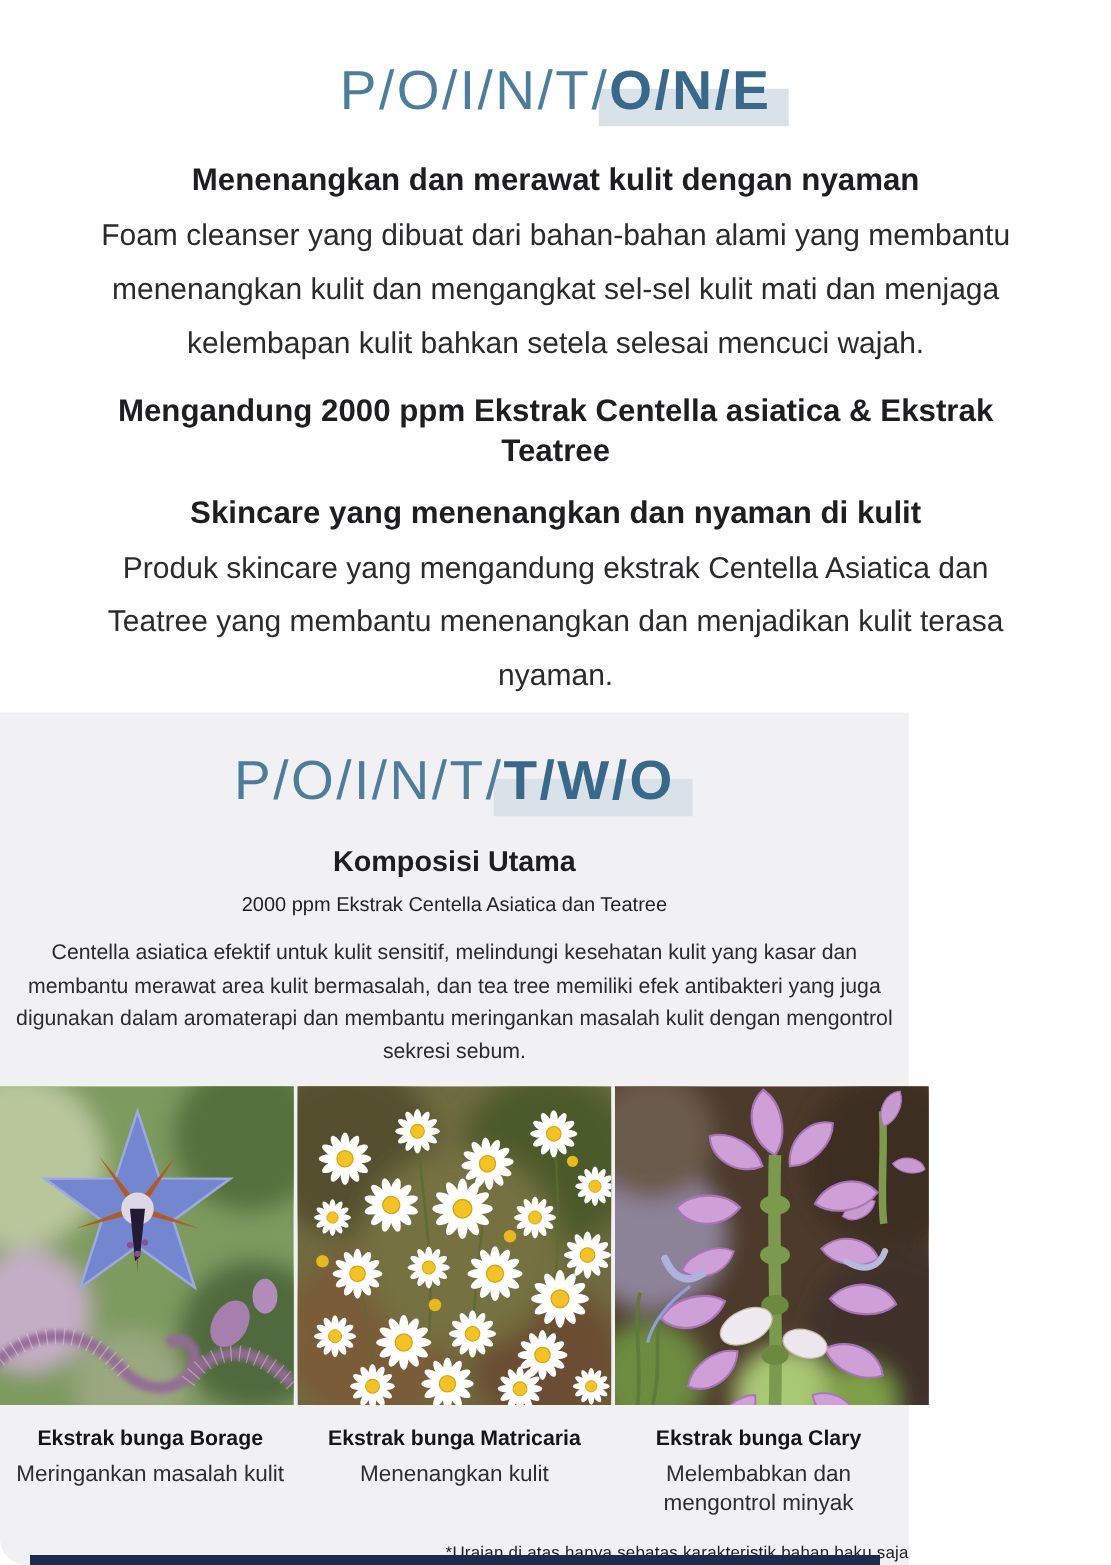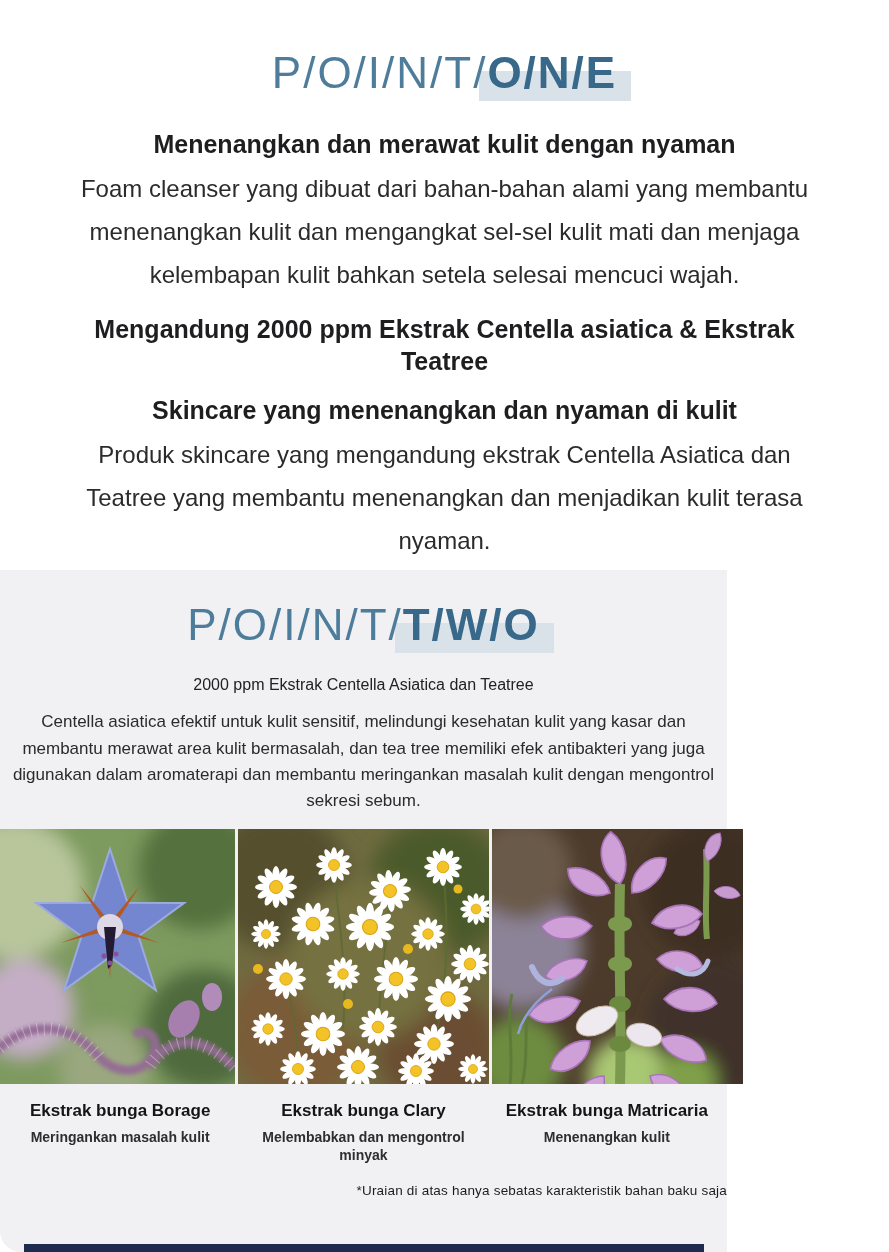--- a/index.html
+++ b/index.html
@@ -50,21 +50,21 @@
   .ingredients-row {
     display:flex; justify-content:center; gap:3px; margin-top:14px;
   }
   .ingredient-figure { width:251px; height:255px; }
   .ingredient-figure svg { display:block; width:251px; height:255px; }
   .captions-row {
     display:flex; justify-content:center; gap:3px; margin-top:17px;
   }
   .caption { width:251px; text-align:center; }
   .caption-name { font-size:17px; font-weight:700; color:#151517; line-height:1.2; }
-  .caption-desc { font-size:14px; font-weight:700; color:#2e2e30; line-height:1.3; margin-top:7px; max-width:230px; margin-left:auto; margin-right:auto; }
+  .caption-desc { font-size:18px; font-weight:400; color:#2e2e30; line-height:1.3; margin-top:7px; max-width:230px; margin-left:auto; margin-right:auto; }
   
   .footnote {
     text-align:right; font-size:13.5px; color:#1c1c1e; letter-spacing:0.2px;
     margin-top:19px;
   }
   .bottom-bar {
     position:absolute; bottom:0; left:50%; transform:translateX(-50%);
     width:680px; height:8px; background:#1d2b4e;
   }
 </style>
@@ -91,20 +91,21 @@
       <div class="blk-heading">Skincare yang menenangkan dan nyaman di kulit</div>
       <div class="blk-body">Produk skincare yang mengandung ekstrak Centella Asiatica dan Teatree yang membantu menenangkan dan menjadikan kulit terasa nyaman.</div>
     </div>
   </div>
 
   <div class="section-two">
     <div class="point-heading">
       <span class="pt-prefix">P/O/I/N/T/</span><span class="pt-em"><span>T/W/O</span></span>
     </div>
 
+    <div class="s2-title">Komposisi Utama</div>
     <div class="s2-subtitle">2000 ppm Ekstrak Centella Asiatica dan Teatree</div>
     <div class="s2-body">Centella asiatica efektif untuk kulit sensitif, melindungi kesehatan kulit yang kasar dan membantu merawat area kulit bermasalah, dan tea tree memiliki efek antibakteri yang juga digunakan dalam aromaterapi dan membantu meringankan masalah kulit dengan mengontrol sekresi sebum.</div>
 
     <div class="ingredients-row">
 
       <div class="ingredient-figure">
         <svg viewBox="0 0 251 255" xmlns="http://www.w3.org/2000/svg">
           <defs>
               <filter id="b1" x="-40%" y="-40%" width="180%" height="180%">
                 <feGaussianBlur stdDeviation="9"></feGaussianBlur>
@@ -279,26 +280,26 @@
         </svg>
       </div>
     </div>
 
     <div class="captions-row">
       <div class="caption">
         <div class="caption-name">Ekstrak bunga Borage</div>
         <div class="caption-desc">Meringankan masalah kulit</div>
       </div>
       <div class="caption">
+        <div class="caption-name">Ekstrak bunga Matricaria</div>
+        <div class="caption-desc">Menenangkan kulit</div>
+      </div>
+      <div class="caption">
         <div class="caption-name">Ekstrak bunga Clary</div>
         <div class="caption-desc">Melembabkan dan mengontrol minyak</div>
-      </div>
-      <div class="caption">
-        <div class="caption-name">Ekstrak bunga Matricaria</div>
-        <div class="caption-desc">Menenangkan kulit</div>
       </div>
     </div>
 
     <div class="footnote">*Uraian di atas hanya sebatas karakteristik bahan baku saja</div>
 
     <div class="bottom-bar"></div>
   </div>
 </div>
 
 </body></html>

